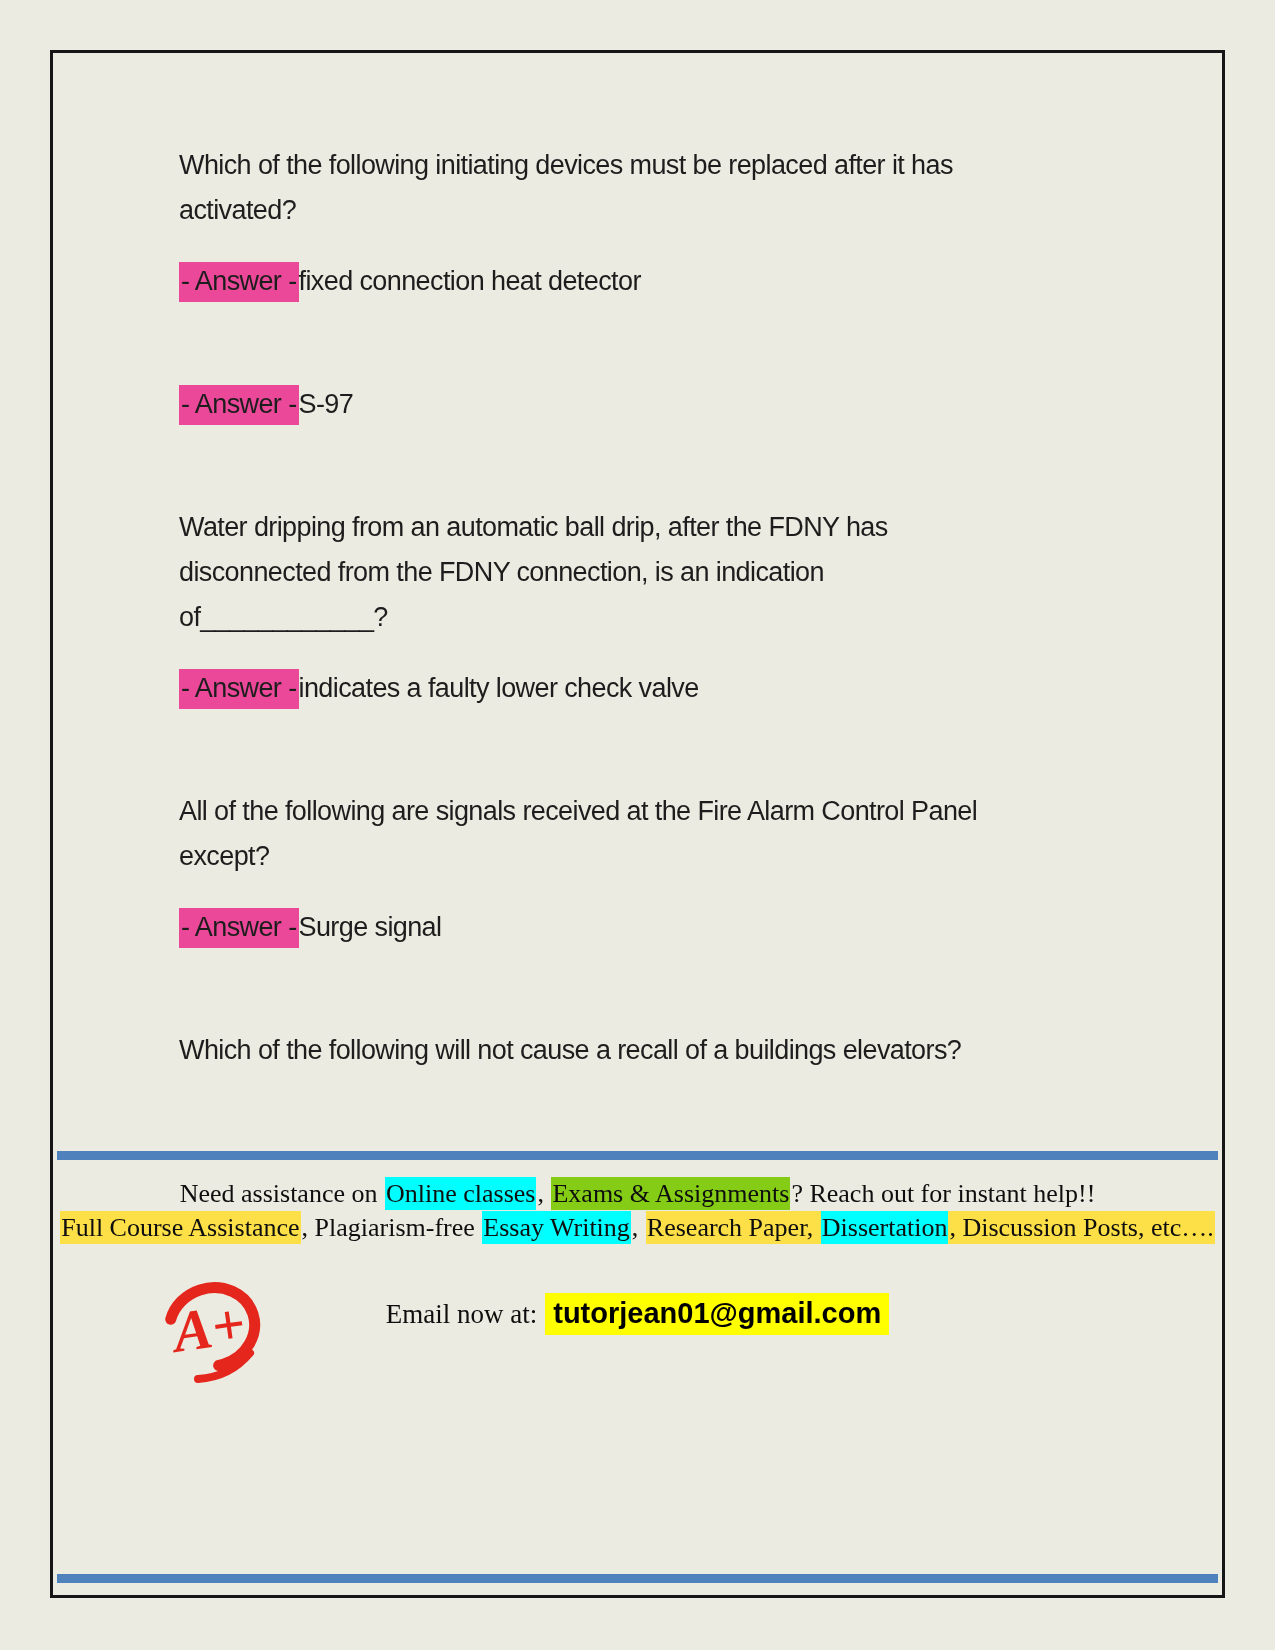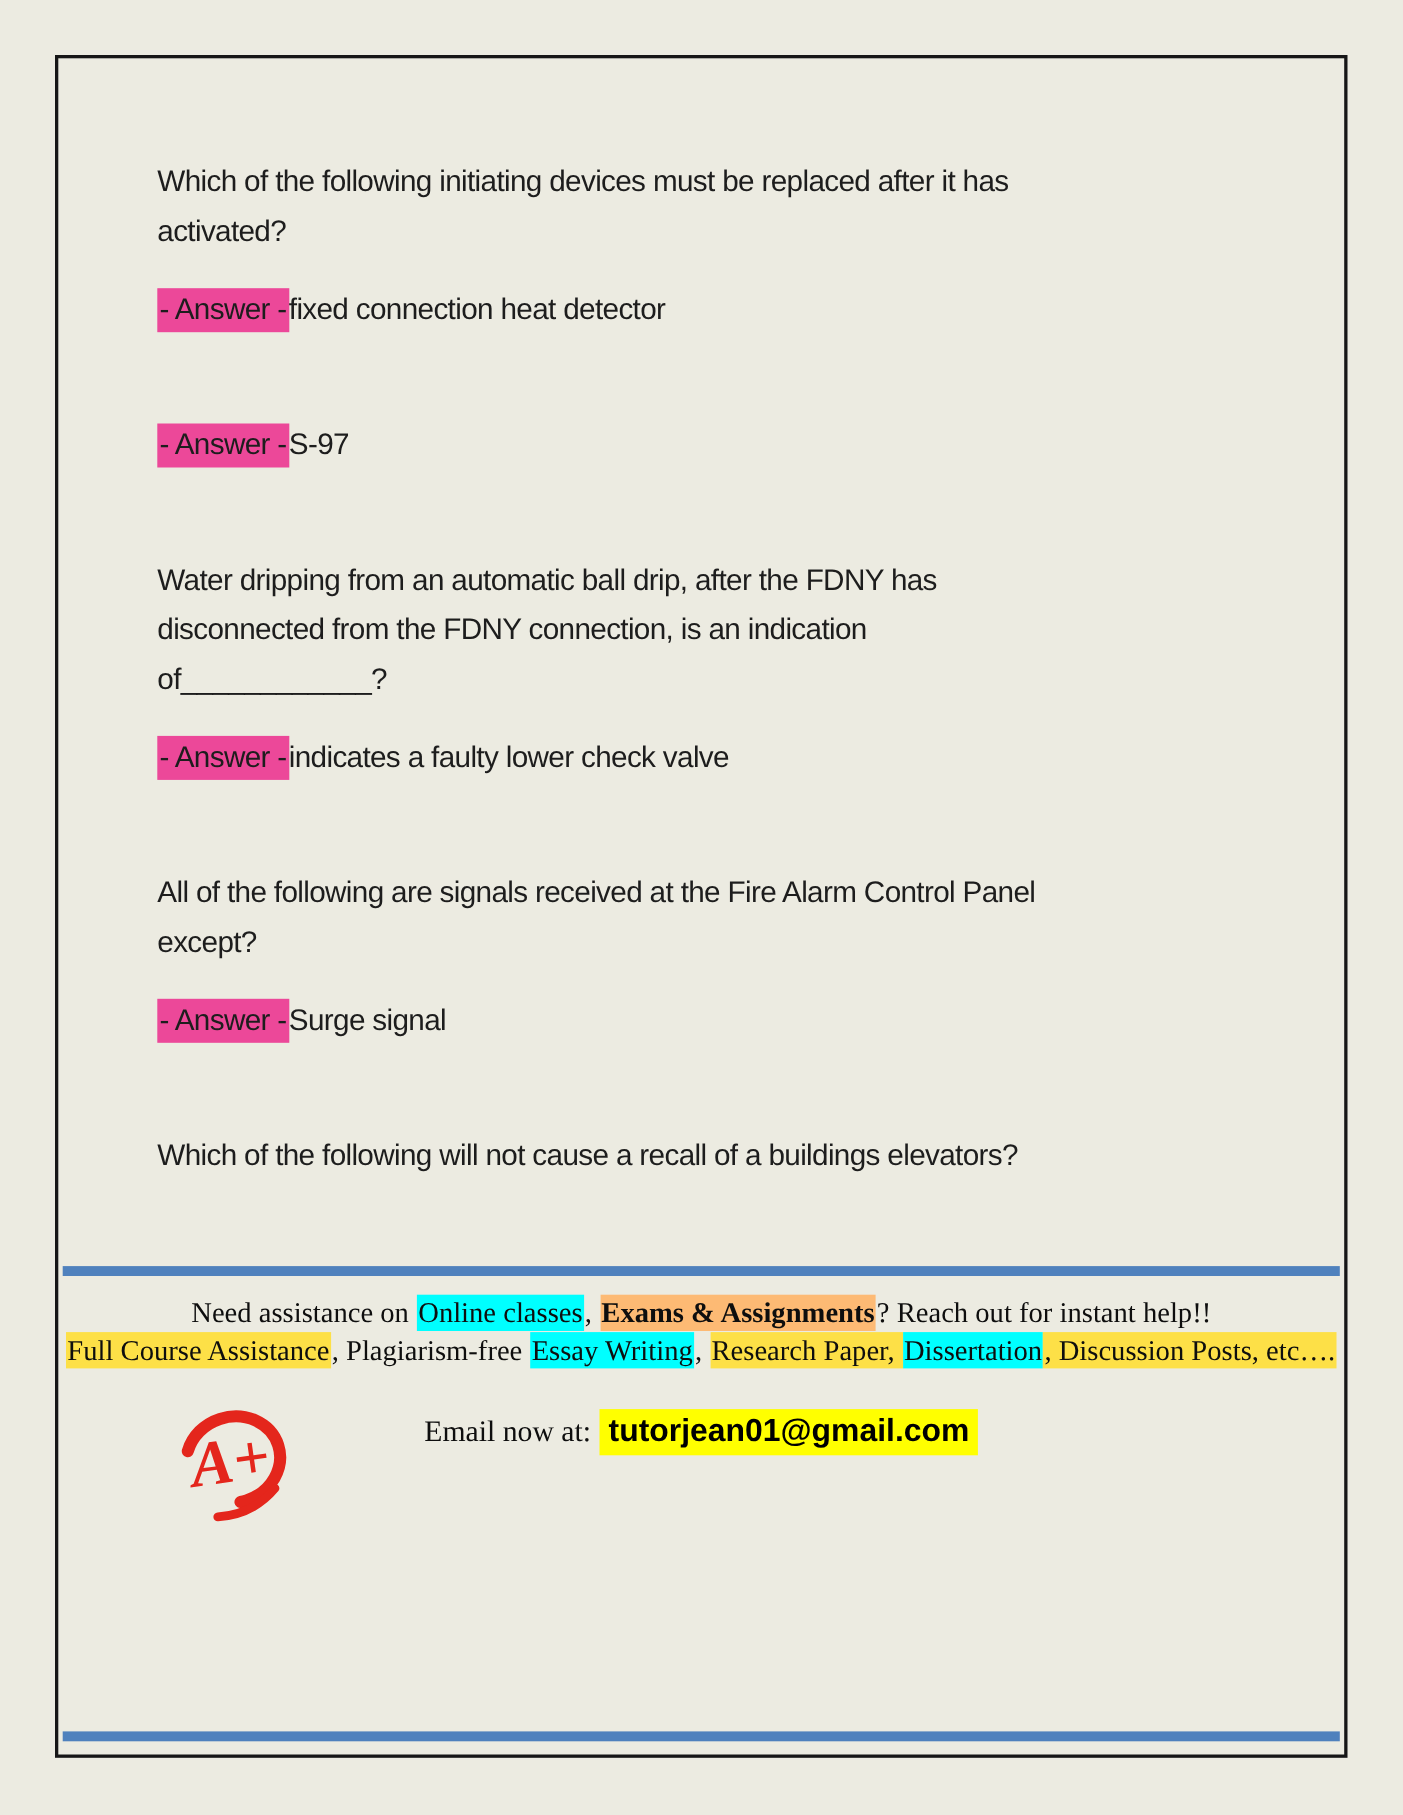--- a/index.html
+++ b/index.html
@@ -20,39 +20,40 @@
     left: 50px;
     top: 50px;
     width: 1175px;
     height: 1548px;
     border: 3px solid #161616;
     box-sizing: border-box;
     background: #ecebe1;
   }
   .questions {
     padding: 90px 34px 0 90px;
+    margin-left: 36px;
   }
   .q-block { margin-bottom: 78px; }
   .q-text {
     font-size: 27px;
     line-height: 45px;
     letter-spacing: -0.6px;
     color: #1d1d1d;
     white-space: pre-line;
   }
   .a-line {
     margin-top: 26px;
     font-size: 27px;
     line-height: 45px;
     letter-spacing: -0.6px;
     color: #1d1d1d;
   }
   .hl-yellow { background: #fde047; }
   .hl-cyan   { background: #00ffff; }
-  .hl-green  { background: #fdba74; font-weight: bold; }
+  .hl-green  { background: #84cc16; }
   .a-label {
     background: #ec4899;
     padding: 4px 2px 6px 2px;
   }
   .divider {
     height: 9px;
     background: #4f81bd;
     margin: 0 4px;
   }
   .divider-top { margin-top: 66px; }
@@ -99,21 +100,21 @@
     text-align: center;
     padding-top: 12px;
   }
   .confidential {
     font-family: "Liberation Serif", serif;
     font-size: 27px;
     line-height: 34px;
     color: #0e0e0e;
   }
   .email-row {
-    margin-top: 0;
+    margin-top: 12px;
     font-family: "Liberation Serif", serif;
     font-size: 27px;
     color: #0e0e0e;
   }
   .email-addr {
     font-family: "Liberation Sans", sans-serif;
     font-weight: 700;
     font-size: 29px;
     background: #ffff00;
     padding: 4px 8px 6px 8px;

